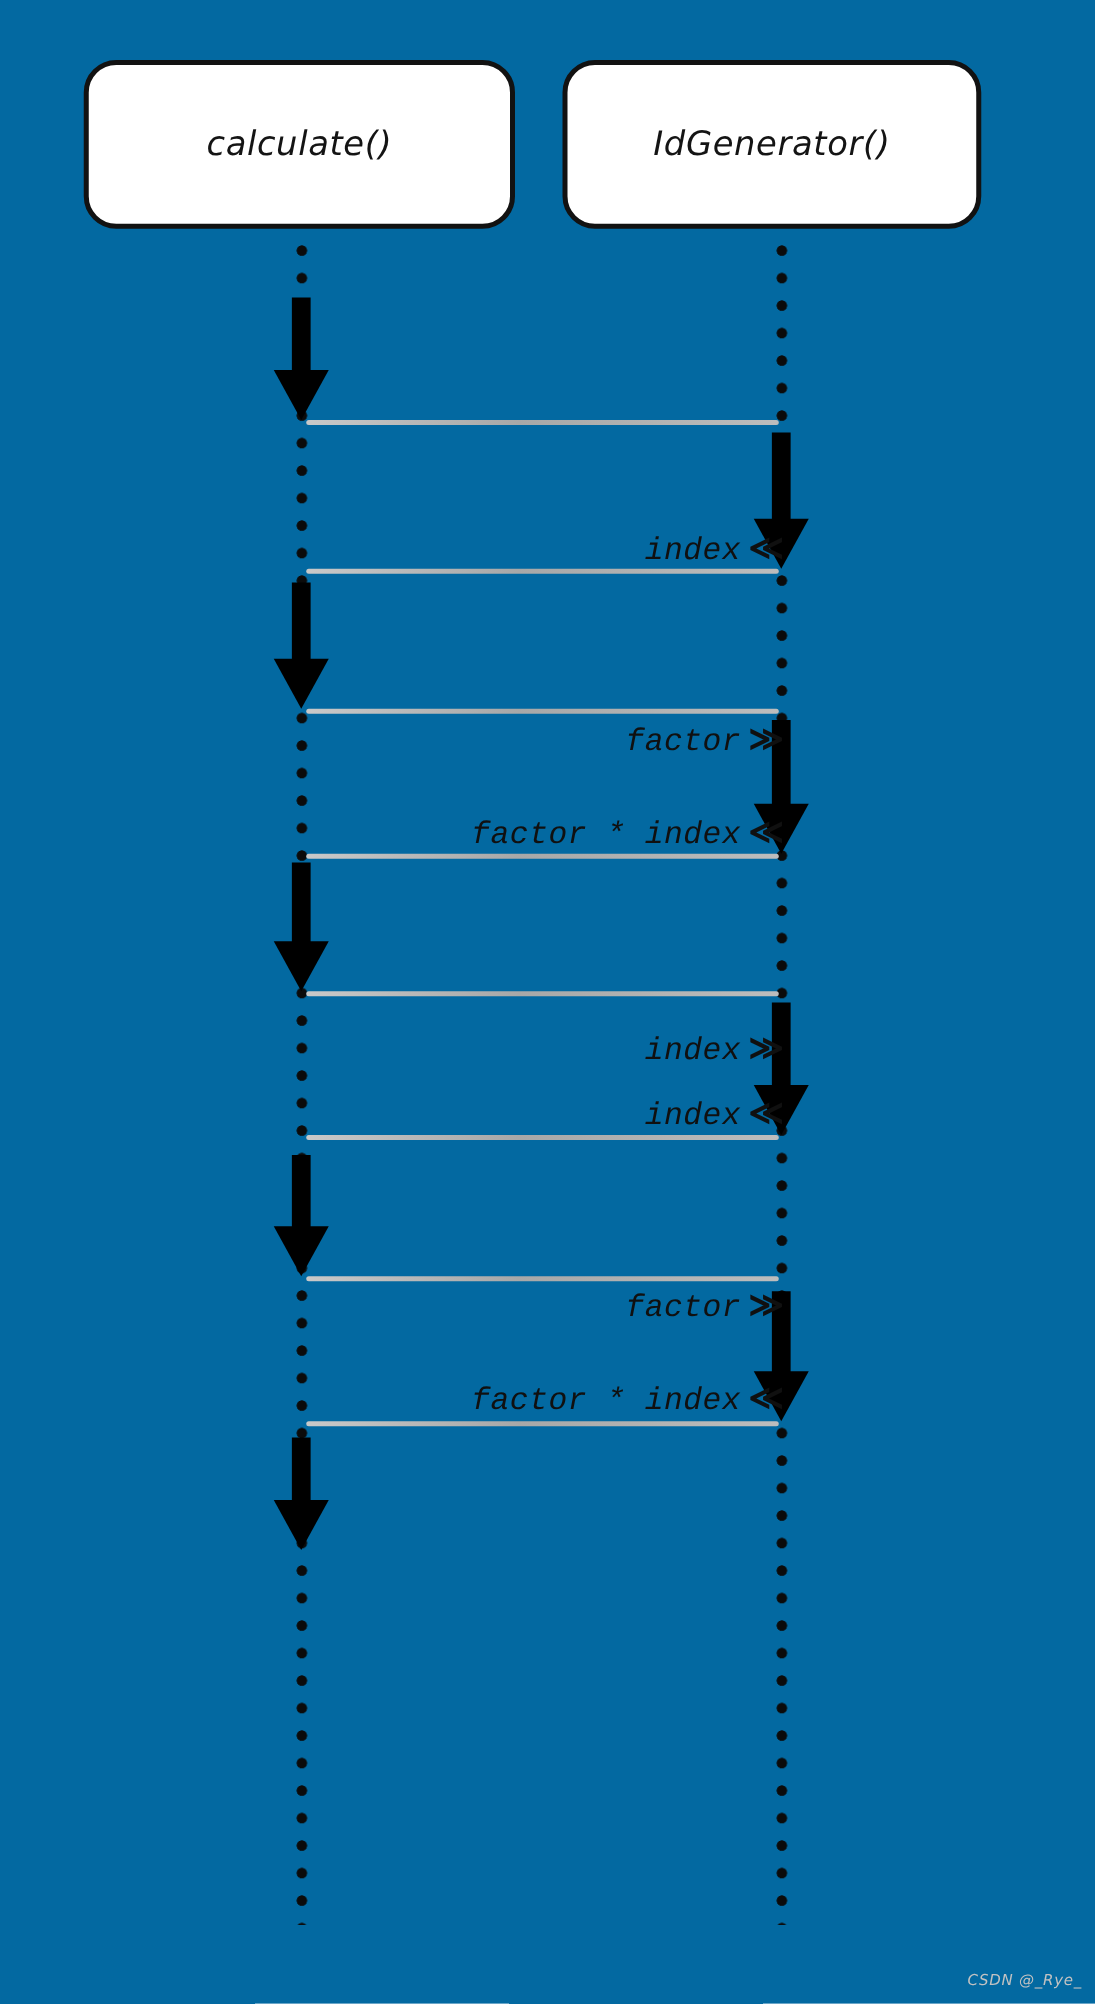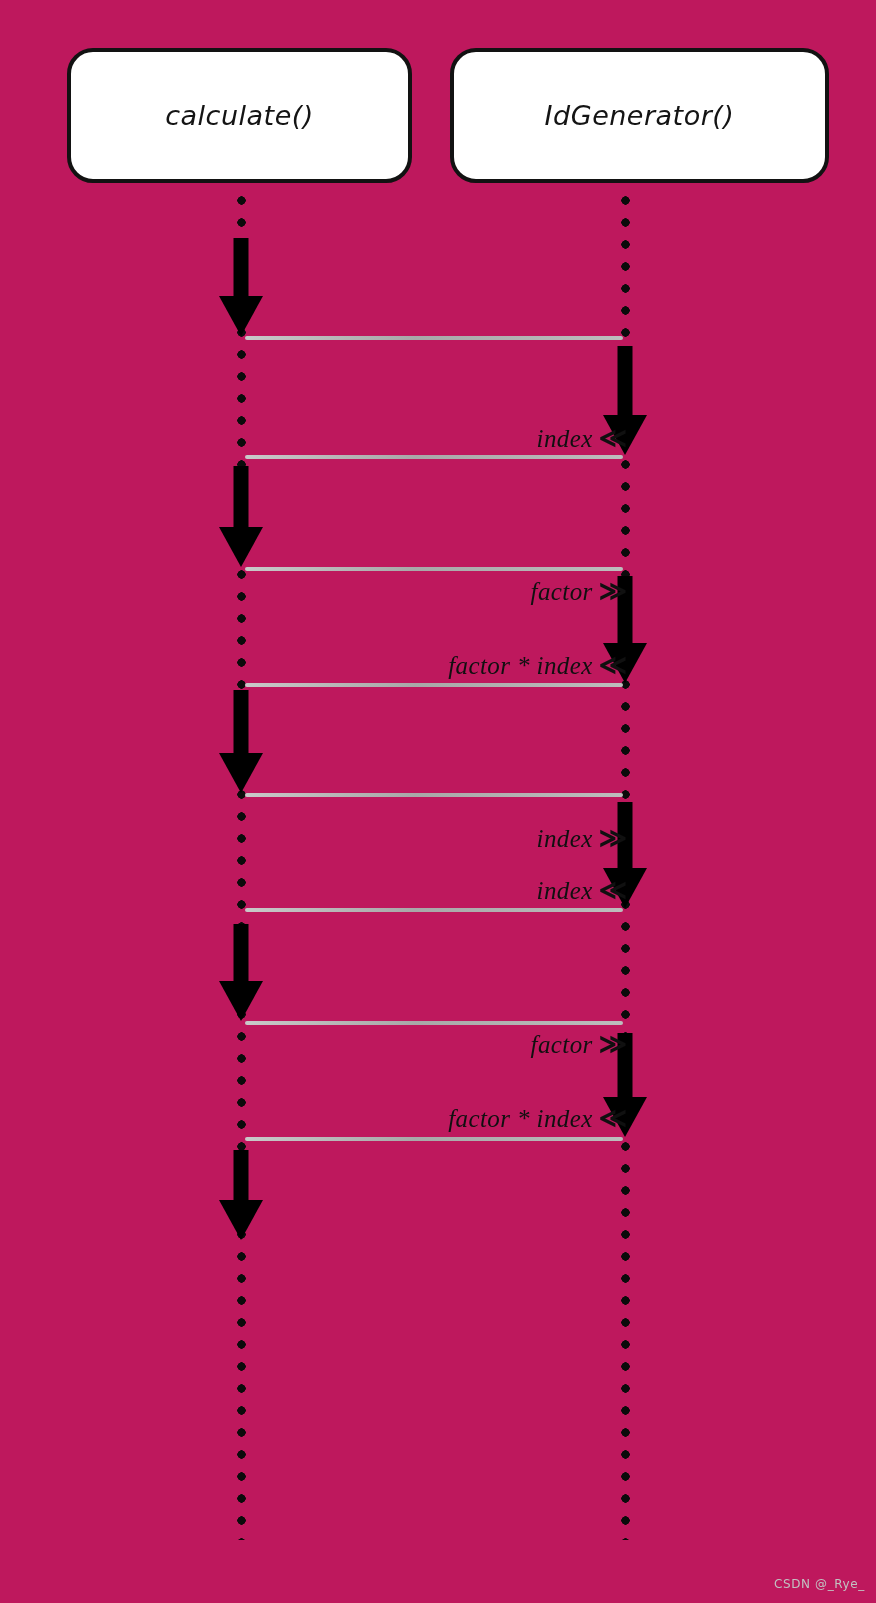--- a/index.html
+++ b/index.html
@@ -8,21 +8,21 @@
     padding: 0;
     background: #ffffff;
   }
   body {
     font-family: "DejaVu Sans", sans-serif;
   }
   #stage {
     position: relative;
     width: 876px;
     height: 1603px;
-    background: #be185d;
+    background: #0369a1;
     overflow: hidden;
   }
 
   
   .participant {
     position: absolute;
     box-sizing: border-box;
     border: 4px solid #121212;
     border-radius: 26px;
     background: #ffffff;
@@ -77,21 +77,21 @@
   .msg-line {
     position: absolute;
     height: 4px;
     background: linear-gradient(to right, #c9c9c9, #a8a8a8 45%, #bdbdbd);
     border-radius: 2px;
   }
 
   
   .msg-label {
     position: absolute;
-    font-family: Liberation Serif, serif;
+    font-family: Liberation Mono, monospace;
     font-style: italic;
     font-size: 25px;
     color: #101010;
     white-space: nowrap;
     text-align: left;
     letter-spacing: 0.4px;
   }
   .msg-label .caret {
     font-style: normal;
     font-weight: bold;
@@ -112,21 +112,21 @@
 </style>
 </head>
 <body>
 
 <div id="stage">
 
   <div class="participant" id="participant-0" style="left: 67px; top: 48px; width: 345px; height: 135px;">
     <span class="participant-label">calculate()</span>
   </div>
 
-  <div class="participant" id="participant-1" style="left: 450px; top: 48px; width: 379px; height: 135px;">
+  <div class="participant" id="participant-1" style="left: 450px; top: 48px; width: 335px; height: 135px;">
     <span class="participant-label">IdGenerator()</span>
   </div>
 
   <div class="lifeline" id="lifeline-0" style="left: 237px; top: 196px; height: 1344px;"></div>
   <div class="lifeline" id="lifeline-1" style="left: 621px; top: 196px; height: 1344px;"></div>
 
   <div id="lines-layer">
       <div class="msg-line" style="left: 245px; top: 336px; width: 378px;"></div>
       <div class="msg-line" style="left: 245px; top: 455px; width: 378px;"></div>
       <div class="msg-line" style="left: 245px; top: 567px; width: 378px;"></div>
@@ -177,15 +177,15 @@
   <div id="labels-layer">
       <div class="msg-label" style="right: 251px; top: 422px;"><span>index</span><span class="caret">≪</span></div>
       <div class="msg-label" style="right: 251px; top: 575px;"><span>factor</span><span class="caret">≫</span></div>
       <div class="msg-label" style="right: 251px; top: 649px;"><span>factor * index</span><span class="caret">≪</span></div>
       <div class="msg-label" style="right: 251px; top: 822px;"><span>index</span><span class="caret">≫</span></div>
       <div class="msg-label" style="right: 251px; top: 874px;"><span>index</span><span class="caret">≪</span></div>
       <div class="msg-label" style="right: 251px; top: 1028px;"><span>factor</span><span class="caret">≫</span></div>
       <div class="msg-label" style="right: 251px; top: 1102px;"><span>factor * index</span><span class="caret">≪</span></div>
     </div>
 
-  <div class="watermark" id="watermark" style="left: 774px; top: 1577px;">CSDN @_Rye_</div>
+  <div class="watermark" id="watermark" style="left: 774px; top: 1577px; font-style: italic;">CSDN @_Rye_</div>
 
 </div>
 
 </body></html>

